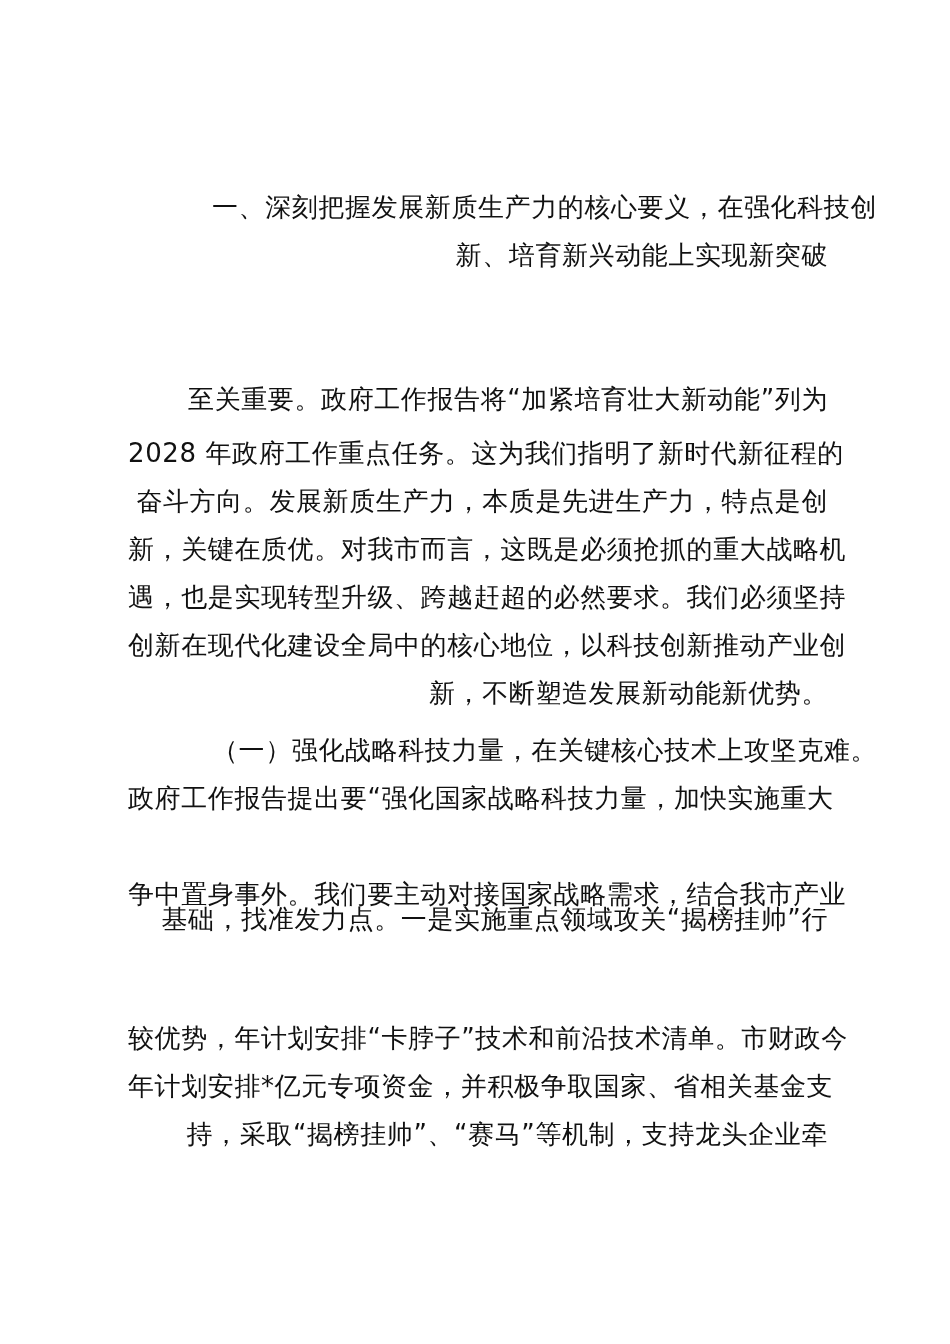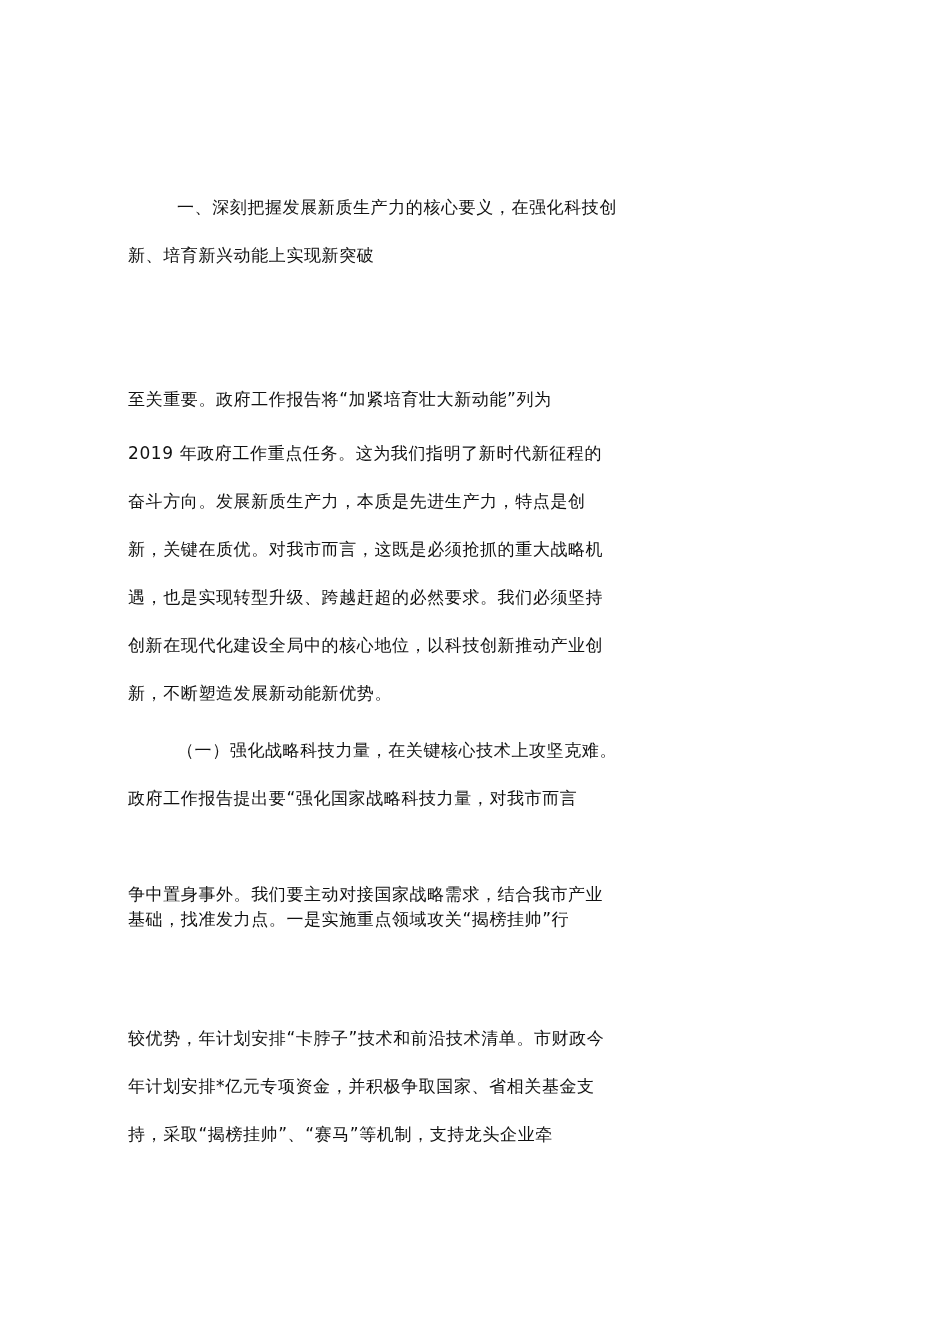--- a/index.html
+++ b/index.html
@@ -3,40 +3,40 @@
   <meta charset="utf-8">
   <style>
     html, body { margin: 0; padding: 0; background: #ffffff; }
     body { width: 950px; height: 1344px; position: relative; overflow: hidden; }
     .page {
       position: absolute; left: 0; top: 0; width: 950px; height: 1344px; background: #ffffff;
     }
     .line {
       position: absolute; left: 128px; width: 700px;
       font-family: "DejaVu Sans", "Liberation Sans", sans-serif;
-      font-size: 17px; line-height: 34px; color: #111111;
-      white-space: nowrap; letter-spacing: 0.6px;
+      font-size: 26px; line-height: 34px; color: #111111;
+      white-space: nowrap; letter-spacing: 0.6px; text-align: right;
     }
     .indent { left: 177px; }
   </style>
 </head>
 <body>
 
 <div class="page">
   <div class="line indent" style="top:190px">一、深刻把握发展新质生产力的核心要义，在强化科技创</div>
   <div class="line" style="top:238px">新、培育新兴动能上实现新突破</div>
 
   <div class="line" style="top:382px">至关重要。政府工作报告将“加紧培育壮大新动能”列为</div>
-  <div class="line" style="top:436px">2019 年政府工作重点任务。这为我们指明了新时代新征程的</div>
+  <div class="line" style="top:436px">2028 年政府工作重点任务。这为我们指明了新时代新征程的</div>
   <div class="line" style="top:484px">奋斗方向。发展新质生产力，本质是先进生产力，特点是创</div>
   <div class="line" style="top:532px">新，关键在质优。对我市而言，这既是必须抢抓的重大战略机</div>
   <div class="line" style="top:580px">遇，也是实现转型升级、跨越赶超的必然要求。我们必须坚持</div>
   <div class="line" style="top:628px">创新在现代化建设全局中的核心地位，以科技创新推动产业创</div>
   <div class="line" style="top:676px">新，不断塑造发展新动能新优势。</div>
 
   <div class="line indent" style="top:733px">（一）强化战略科技力量，在关键核心技术上攻坚克难。</div>
-  <div class="line" style="top:781px">政府工作报告提出要“强化国家战略科技力量，对我市而言</div>
+  <div class="line" style="top:781px">政府工作报告提出要“强化国家战略科技力量，加快实施重大</div>
   <div class="line" style="top:877px">争中置身事外。我们要主动对接国家战略需求，结合我市产业</div>
   <div class="line" style="top:902px">基础，找准发力点。一是实施重点领域攻关“揭榜挂帅”行</div>
   <div class="line" style="top:1021px">较优势，年计划安排“卡脖子”技术和前沿技术清单。市财政今</div>
   <div class="line" style="top:1117px">持，采取“揭榜挂帅”、“赛马”等机制，支持龙头企业牵</div>
   <div class="line" style="top:1069px">年计划安排*亿元专项资金，并积极争取国家、省相关基金支</div>
 </div>
 
 </body></html>

